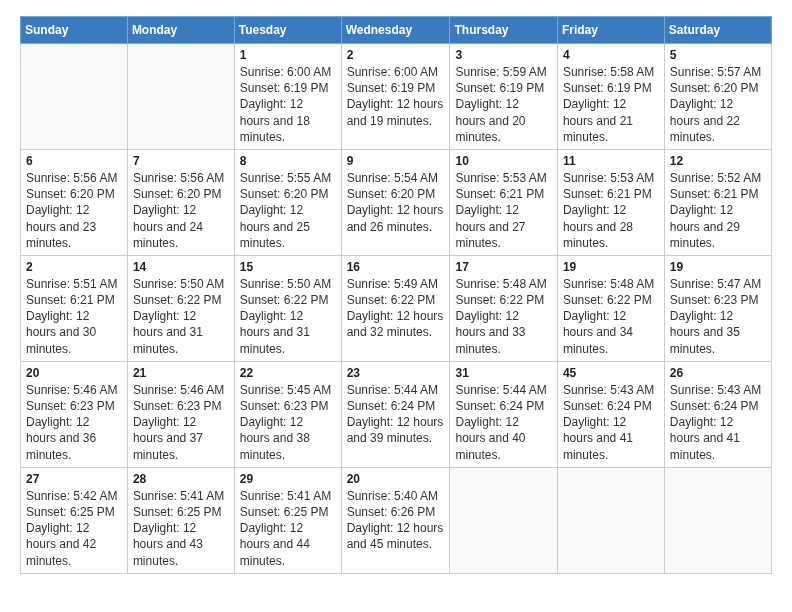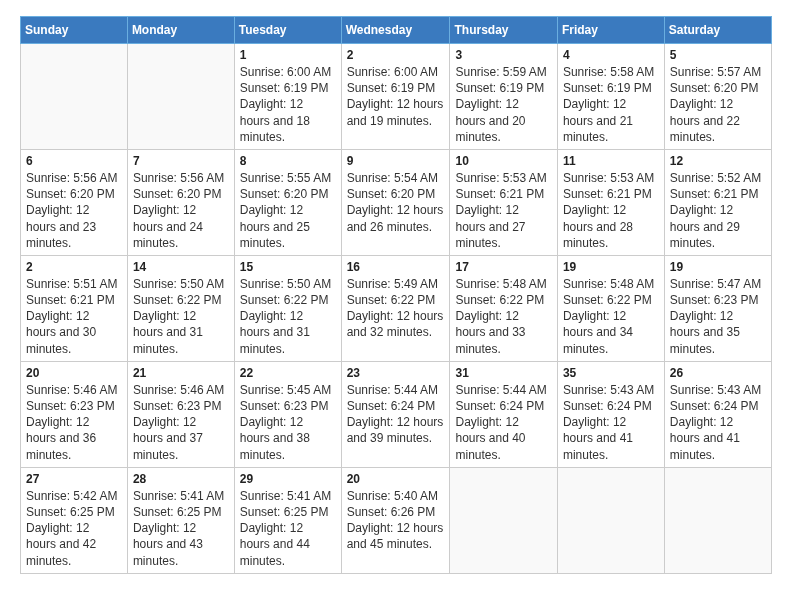--- a/index.html
+++ b/index.html
@@ -200,21 +200,21 @@
           </td>
           <td>
             <span class="day-number">23</span>
             <div class="day-info">Sunrise: 5:44 AM<br>Sunset: 6:24 PM<br>Daylight: 12 hours and 39 minutes.</div>
           </td>
           <td>
             <span class="day-number">31</span>
             <div class="day-info">Sunrise: 5:44 AM<br>Sunset: 6:24 PM<br>Daylight: 12 hours and 40 minutes.</div>
           </td>
           <td>
-            <span class="day-number">35</span>
+            <span class="day-number">45</span>
             <div class="day-info">Sunrise: 5:43 AM<br>Sunset: 6:24 PM<br>Daylight: 12 hours and 41 minutes.</div>
           </td>
           <td>
             <span class="day-number">26</span>
             <div class="day-info">Sunrise: 5:43 AM<br>Sunset: 6:24 PM<br>Daylight: 12 hours and 41 minutes.</div>
           </td>
         </tr>
         <tr>
           <td>
             <span class="day-number">27</span>

